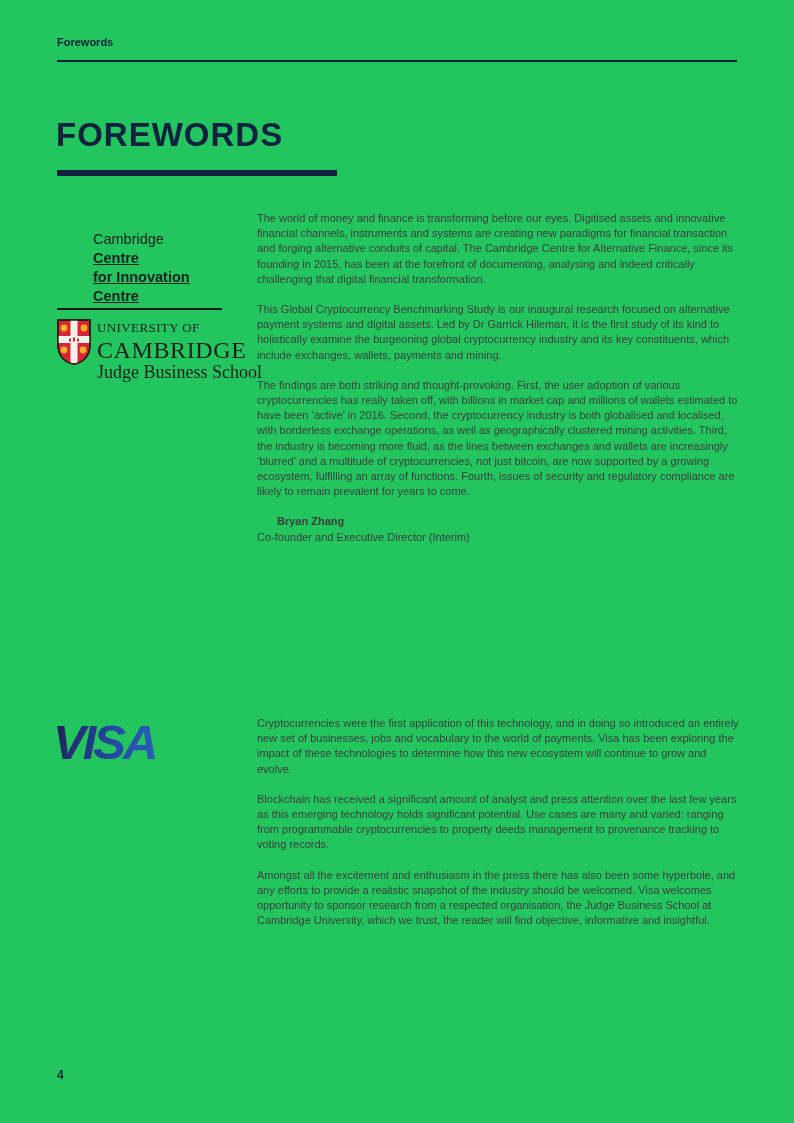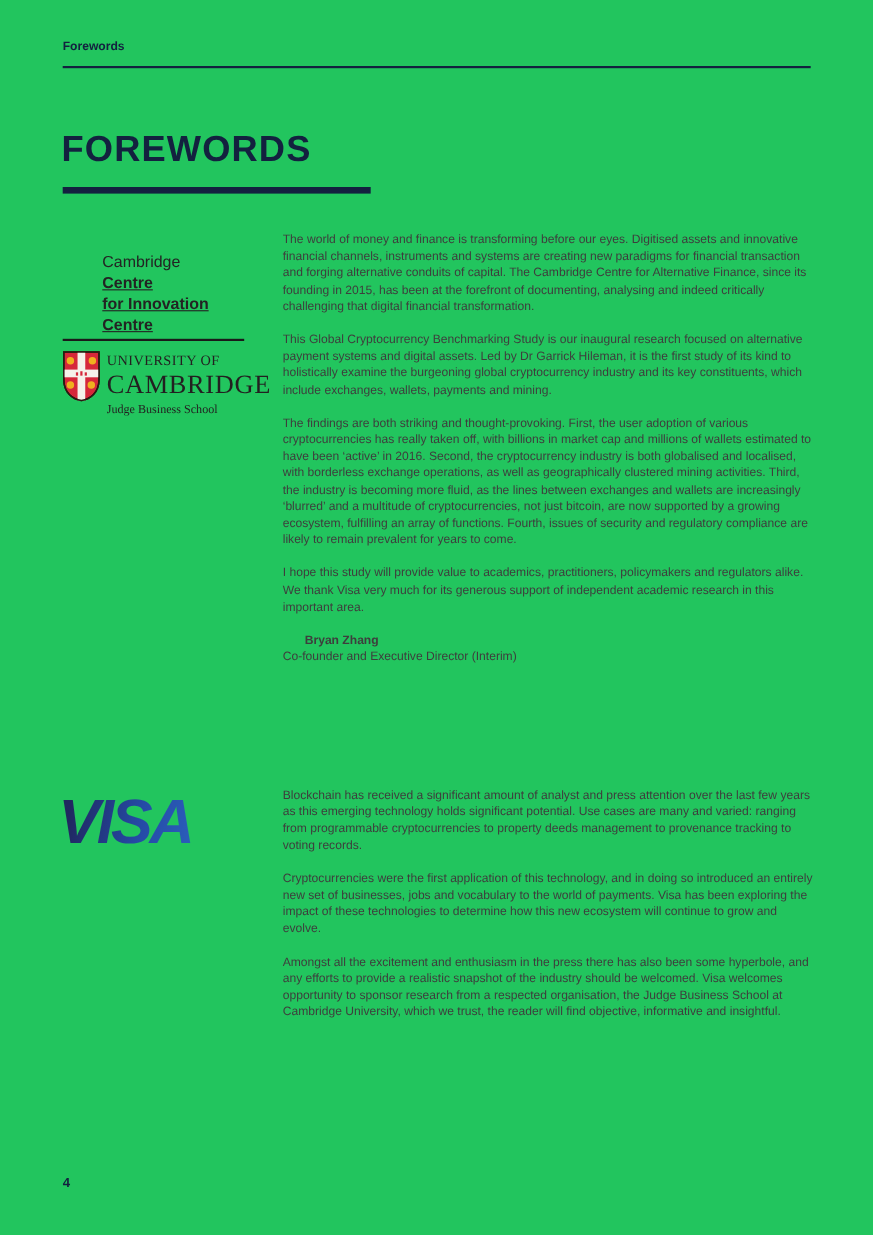--- a/index.html
+++ b/index.html
@@ -50,38 +50,38 @@
     position:absolute; left:57px; top:316px;
     display:flex; align-items:flex-start;
   }
   .cam-crest { width:34px; height:52px; margin-right:6px; }
   .cam-text {
     font-family:"Liberation Serif", serif;
     color:#231f20; padding-top:1px;
   }
   .cam-line1 { font-size:13px; letter-spacing:0.4px; line-height:21px; }
   .cam-line2 { font-size:24px; letter-spacing:0.6px; line-height:24px; }
-  .cam-line3 { font-size:11px; line-height:20px; }
+  .cam-line3 { font-size:18px; line-height:20px; }
 
   
   .col-text {
     position:absolute; left:257px; width:482px;
     font-size:11px; line-height:15.2px; color:#3e3e3d;
   }
   .col-text p { margin:0 0 15px 0; }
   .sig-name { font-weight:700; margin-top:8px;margin-left:20px; }
   .sig-role { }
 
   .section-1-text { top:211px; }
   .section-2-text { top:716px; }
 
   
   .visa-logo {
     position:absolute; left:53px; top:714px;
-    font-size:57px; font-weight:700; font-style:italic;
+    font-size:49px; font-weight:700; font-style:italic;
     letter-spacing:-3px;
     background:linear-gradient(100deg, #20275f 10%, #254aa5 60%, #2a5cb8 95%);
     -webkit-background-clip:text; background-clip:text;
     color:transparent;
   }
 
   
   .page-number {
     position:absolute; left:57px; top:1068px;
     font-size:12px; font-weight:700; color:#13213f;
@@ -124,28 +124,27 @@
       <div class="cam-line1">UNIVERSITY OF</div>
       <div class="cam-line2">CAMBRIDGE</div>
       <div class="cam-line3">Judge Business School</div>
     </div>
   </div>
 
   <div class="col-text section-1-text">
     <p>The world of money and finance is transforming before our eyes. Digitised assets and innovative financial channels, instruments and systems are creating new paradigms for financial transaction and forging alternative conduits of capital. The Cambridge Centre for Alternative Finance, since its founding in 2015, has been at the forefront of documenting, analysing and indeed critically challenging that digital financial transformation.</p>
     <p>This Global Cryptocurrency Benchmarking Study is our inaugural research focused on alternative payment systems and digital assets. Led by Dr Garrick Hileman, it is the first study of its kind to holistically examine the burgeoning global cryptocurrency industry and its key constituents, which include exchanges, wallets, payments and mining.</p>
     <p>The findings are both striking and thought-provoking. First, the user adoption of various cryptocurrencies has really taken off, with billions in market cap and millions of wallets estimated to have been ‘active’ in 2016. Second, the cryptocurrency industry is both globalised and localised, with borderless exchange operations, as well as geographically clustered mining activities. Third, the industry is becoming more fluid, as the lines between exchanges and wallets are increasingly ‘blurred’ and a multitude of cryptocurrencies, not just bitcoin, are now supported by a growing ecosystem, fulfilling an array of functions. Fourth, issues of security and regulatory compliance are likely to remain prevalent for years to come.</p>
-    <p>I hope this study will provide value to academics, practitioners, policymakers and regulators alike. We thank Visa very much for its generous support of independent academic research in this important area.</p>
     <div class="sig-name">Bryan Zhang</div>
     <div class="sig-role">Co-founder and Executive Director (Interim)</div>
   </div>
 
   <div class="visa-logo">VISA</div>
 
   <div class="col-text section-2-text">
+    <p>Cryptocurrencies were the first application of this technology, and in doing so introduced an entirely new set of businesses, jobs and vocabulary to the world of payments. Visa has been exploring the impact of these technologies to determine how this new ecosystem will continue to grow and evolve.</p>
     <p>Blockchain has received a significant amount of analyst and press attention over the last few years as this emerging technology holds significant potential. Use cases are many and varied: ranging from programmable cryptocurrencies to property deeds management to provenance tracking to voting records.</p>
-    <p>Cryptocurrencies were the first application of this technology, and in doing so introduced an entirely new set of businesses, jobs and vocabulary to the world of payments. Visa has been exploring the impact of these technologies to determine how this new ecosystem will continue to grow and evolve.</p>
     <p>Amongst all the excitement and enthusiasm in the press there has also been some hyperbole, and any efforts to provide a realistic snapshot of the industry should be welcomed. Visa welcomes opportunity to sponsor research from a respected organisation, the Judge Business School at Cambridge University, which we trust, the reader will find objective, informative and insightful.</p>
   </div>
 
   <div class="page-number">4</div>
 
 </div>
 
 </body></html>

